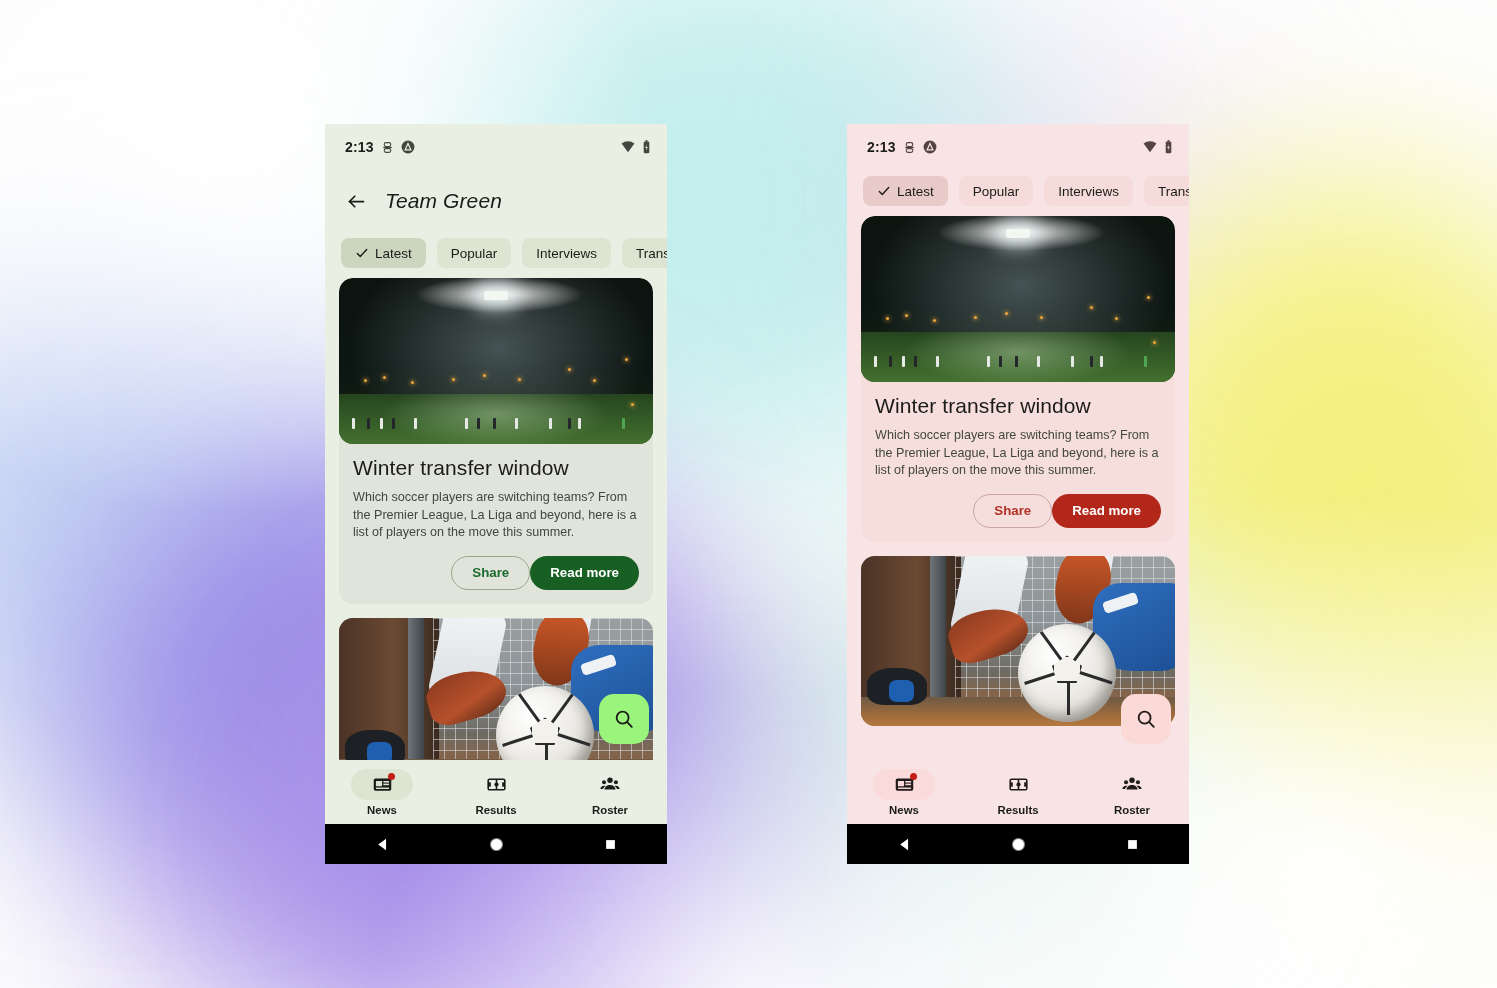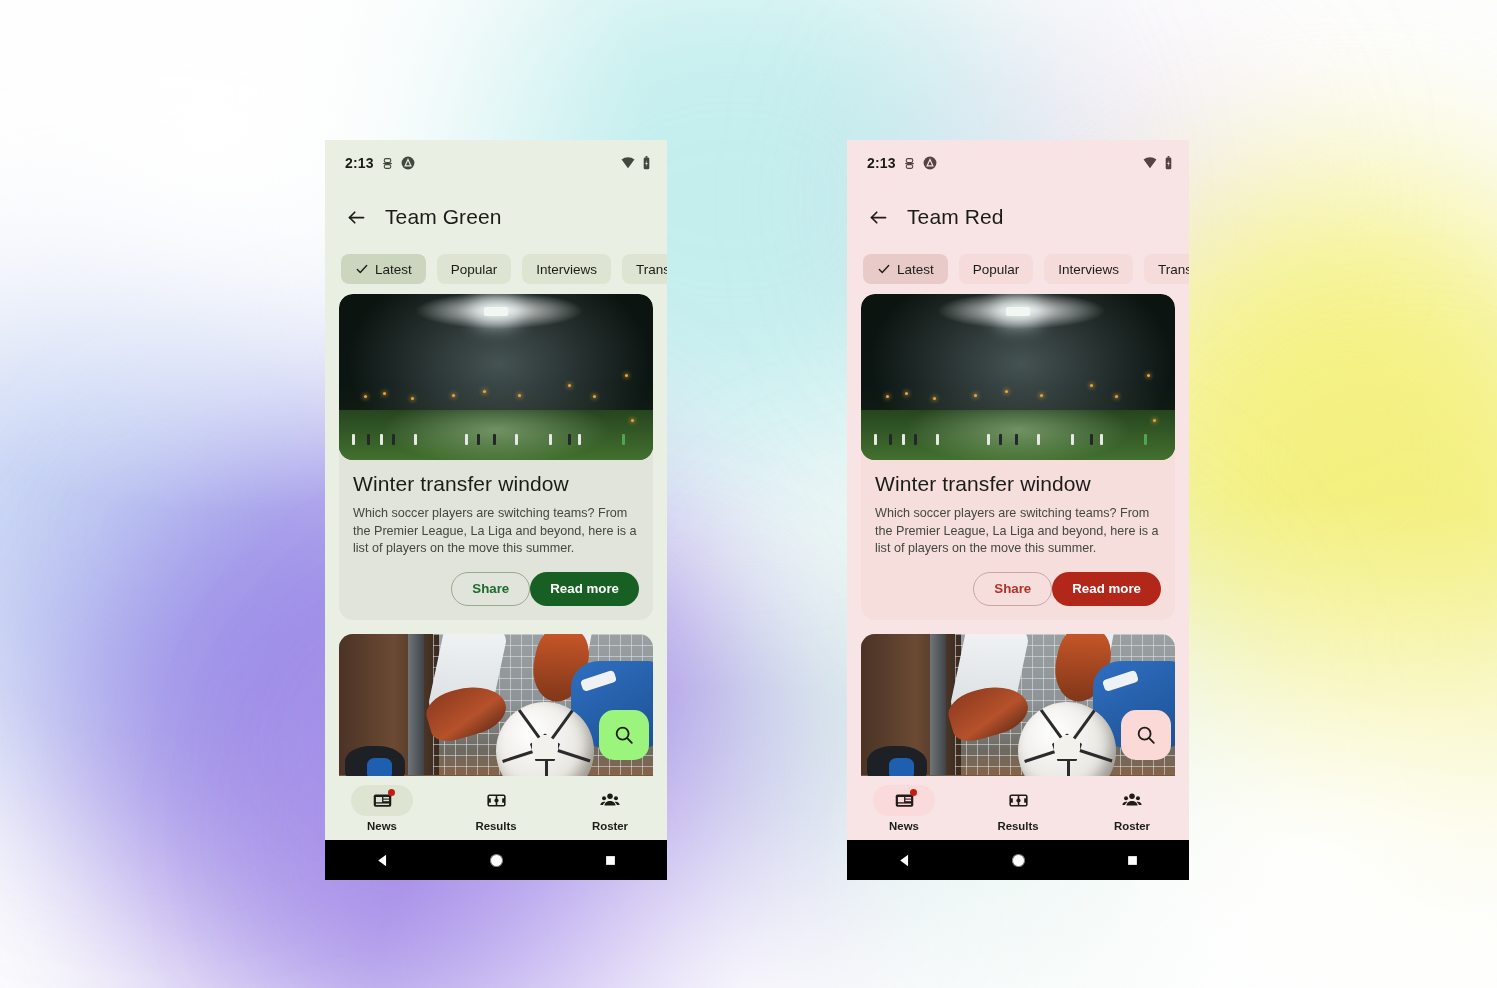--- a/index.html
+++ b/index.html
@@ -25,36 +25,36 @@
   .blob-teal   { left: 700px;  top: 520px;  width: 520px; height: 460px; background: rgba(170, 220, 210, .35); }
   .blob-pink   { left: 900px;  top: 40px;   width: 360px; height: 320px; background: rgba(225, 200, 235, .35); }
   .veil { position: absolute; inset: 0; background:
       radial-gradient(ellipse 620px 520px at 14% 14%,  rgba(255,255,255,.96), rgba(255,255,255,0) 72%),
       radial-gradient(ellipse 700px 520px at 88% 88%,  rgba(255,255,255,.92), rgba(255,255,255,0) 72%),
       radial-gradient(ellipse 520px 420px at 50% 100%, rgba(255,255,255,.70), rgba(255,255,255,0) 72%);
   }
 
   
   .phone {
-    position: absolute; top: 140px; width: 342px; height: 740px;
+    position: absolute; top: 124px; width: 342px; height: 740px;
     overflow: hidden; display: flex; flex-direction: column;
   }
   .phone-green { left: 325px; background: #eaefe3; }
   .phone-red   { left: 847px; background: #f8e4e4; }
 
   
   .statusbar { height: 46px; display: flex; align-items: center;
                padding: 0 16px 0 20px; flex: none; }
   .sb-left  { display: flex; align-items: center; gap: 7px; }
   .sb-right { margin-left: auto; display: flex; align-items: center; gap: 7px; }
   .sb-time  { font-size: 14px; font-weight: 600; color: #1b1c18; letter-spacing: .2px; }
 
   
   .appbar { height: 62px; display: flex; align-items: center; gap: 18px;
-            padding: 0 20px; flex: none; }
+            padding: 0 20px; flex: none; font-style: italic; }
   .back-btn { width: 22px; height: 22px; display: flex; align-items: center;
               justify-content: center; cursor: pointer; }
   .appbar-title { font-size: 21px; color: #1b1c18; letter-spacing: .1px; }
 
   
   .chips { display: flex; gap: 11px; padding: 6px 0 10px 16px; flex: none;
            white-space: nowrap; overflow: hidden; }
   .chip { height: 30px; border-radius: 8px; display: inline-flex; align-items: center;
           gap: 6px; padding: 0 14px; font-size: 13.5px; color: #1b1c18;
           cursor: pointer; flex: none; }
@@ -437,29 +437,20 @@
       <span>
         <svg width="9" height="14" viewBox="0 0 12 20">
           <rect x="2" y="2" width="8" height="17" rx="2" fill="#534341"></rect>
           <rect x="4.5" y="0" width="3" height="2.5" rx="1" fill="#534341"></rect>
           <path d="M6.4 6 L4.2 11.5 H6.1 L5.5 15.5 L7.8 10 H5.9 Z" fill="#f8e4e4"></path>
         </svg>
       </span>
     </div>
   </div>
 
-  <div class="appbar">
-    <span class="back-btn">
-      <svg width="21" height="21" viewBox="0 0 24 24" fill="none" stroke="#201a19" stroke-width="2" stroke-linecap="round" stroke-linejoin="round">
-        <line x1="20" y1="12" x2="4" y2="12"></line>
-          <polyline points="10,6 4,12 10,18"></polyline>
-      </svg>
-    </span>
-    <span class="appbar-title">Team Red</span>
-  </div>
 
   <div class="chips">
     <div class="chip sel">
       <span class="tick">
         <svg width="14" height="14" viewBox="0 0 24 24" fill="none" stroke="#201a19" stroke-width="2.4" stroke-linecap="round" stroke-linejoin="round">
             <polyline points="4,13 9,18 20,6"></polyline>
           </svg>
       </span>
       <span>Latest</span>
     </div>

